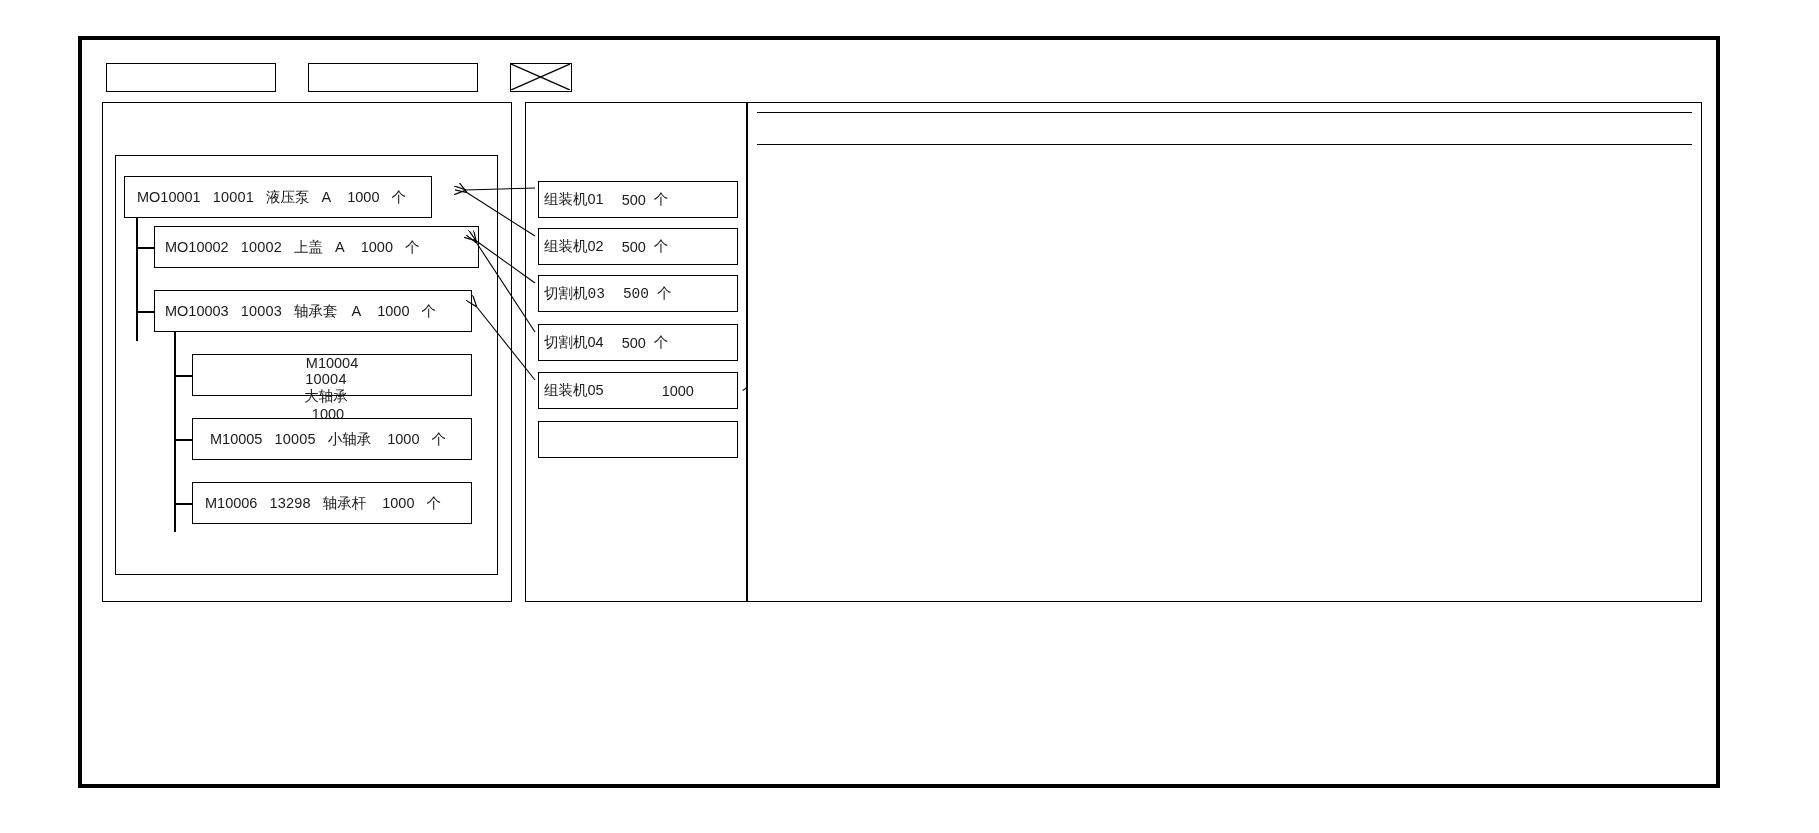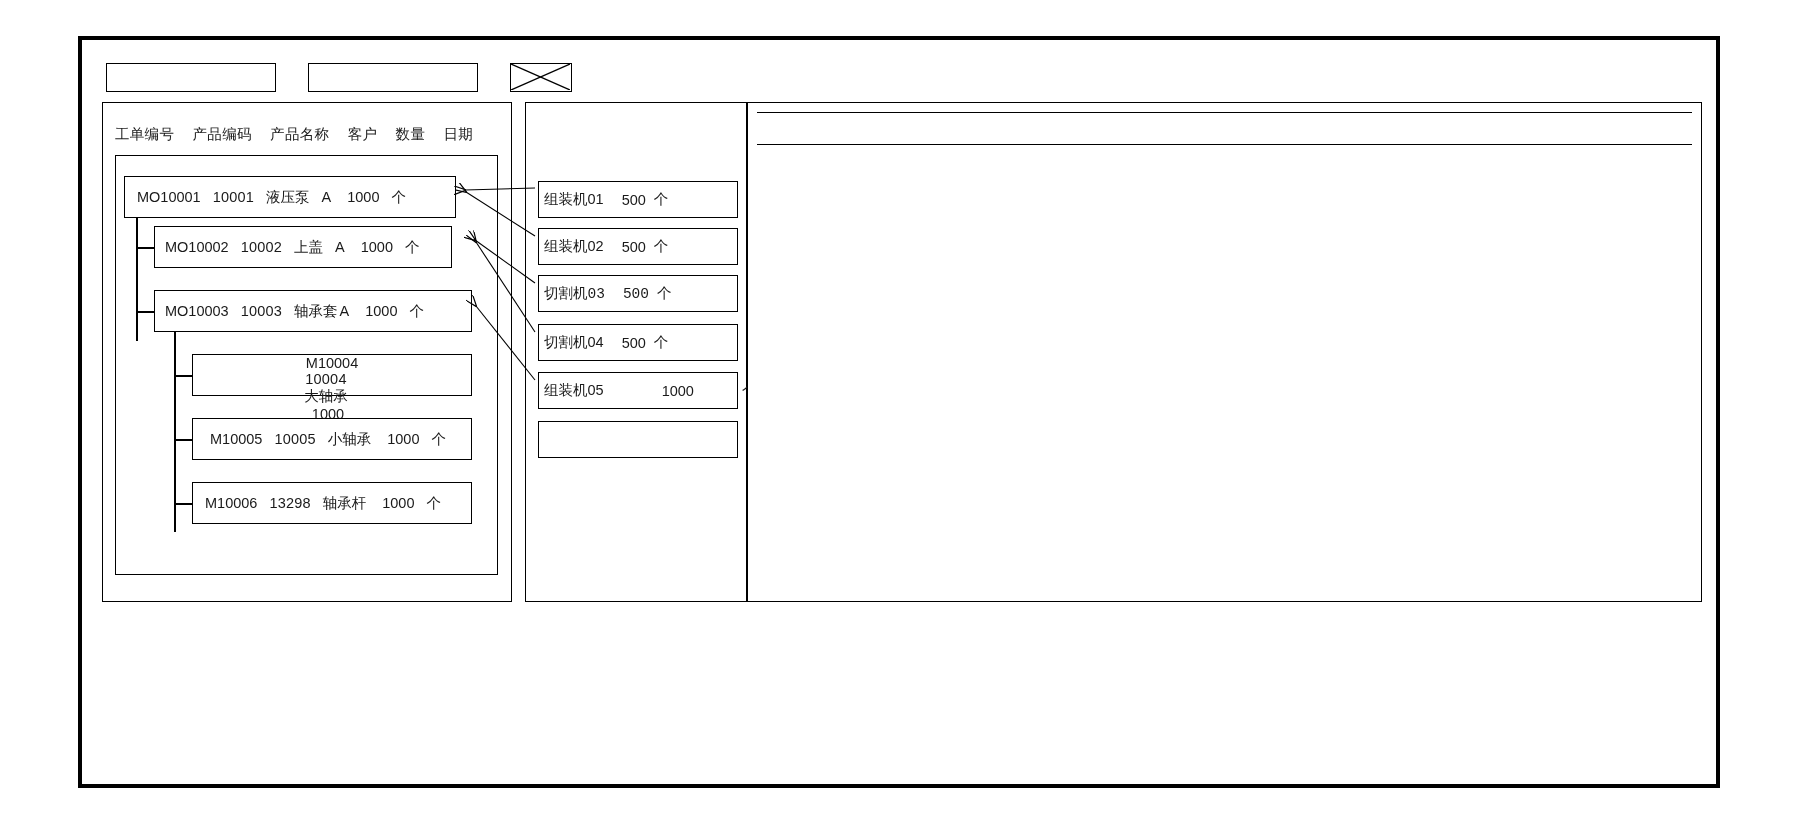--- a/index.html
+++ b/index.html
@@ -176,62 +176,54 @@
     <div id="tb-image-placeholder">
       <svg width="59" height="26" viewBox="0 0 59 26">
         <line x1="0" y1="0" x2="59" y2="26" stroke="#000" stroke-width="1.3"></line>
         <line x1="59" y1="0" x2="0" y2="26" stroke="#000" stroke-width="1.3"></line>
       </svg>
     </div>
   </div>
 
   <div class="panel" id="left-panel">
 
-    <div id="left-column-headers">
-      <span>工单编号</span>
-      <span>产品编码</span>
-      <span>产品名称</span>
-      <span>客户</span>
-      <span>数量</span>
-      <span>日期</span>
-    </div>
 
     <div id="work-order-list">
 
       <div class="tree-line v" style="left:20px;  top:41px;  height:144px;"></div>
       <div class="tree-line h" style="left:20px;  top:91px;  width:18px;"></div>
       <div class="tree-line h" style="left:20px;  top:155px; width:18px;"></div>
 
       <div class="tree-line v" style="left:58px;  top:176px; height:200px;"></div>
       <div class="tree-line h" style="left:58px;  top:219px; width:18px;"></div>
       <div class="tree-line h" style="left:58px;  top:283px; width:18px;"></div>
       <div class="tree-line h" style="left:58px;  top:347px; width:18px;"></div>
 
-      <div class="tree-row" style="left:8px; top:20px; width:332px;">
+      <div class="tree-row" style="left:8px; top:20px; width:308px;">
         <span class="cell" style="margin-left:12px;">MO10001</span>
         <span class="cell code">10001</span>
         <span class="cell">液压泵</span>
         <span class="cell">A</span>
         <span class="cell qty">1000</span>
         <span class="cell">个</span>
       </div>
 
-      <div class="tree-row" style="left:38px; top:70px; width:298px;">
+      <div class="tree-row" style="left:38px; top:70px; width:325px;">
         <span class="cell" style="margin-left:10px;">MO10002</span>
         <span class="cell code">10002</span>
         <span class="cell">上盖</span>
         <span class="cell">A</span>
         <span class="cell qty">1000</span>
         <span class="cell">个</span>
       </div>
 
       <div class="tree-row" style="left:38px; top:134px; width:318px;">
         <span class="cell" style="margin-left:10px;">MO10003</span>
         <span class="cell code">10003</span>
-        <span class="cell" style="margin-right:2px;font-family:Liberation Mono, monospace;">轴承套</span>
+        <span class="cell" style="margin-right:14px;font-family:Liberation Mono, monospace;">轴承套</span>
         <span class="cell">A</span>
         <span class="cell qty">1000</span>
         <span class="cell">个</span>
       </div>
 
       <div class="tree-row" style="left:76px; top:198px; width:280px;flex-direction:column;">
         <span class="cell" style="margin-left:12px;">M10004</span>
         <span class="cell code">10004</span>
         <span class="cell">大轴承</span>
         <span class="cell qty">1000</span>

